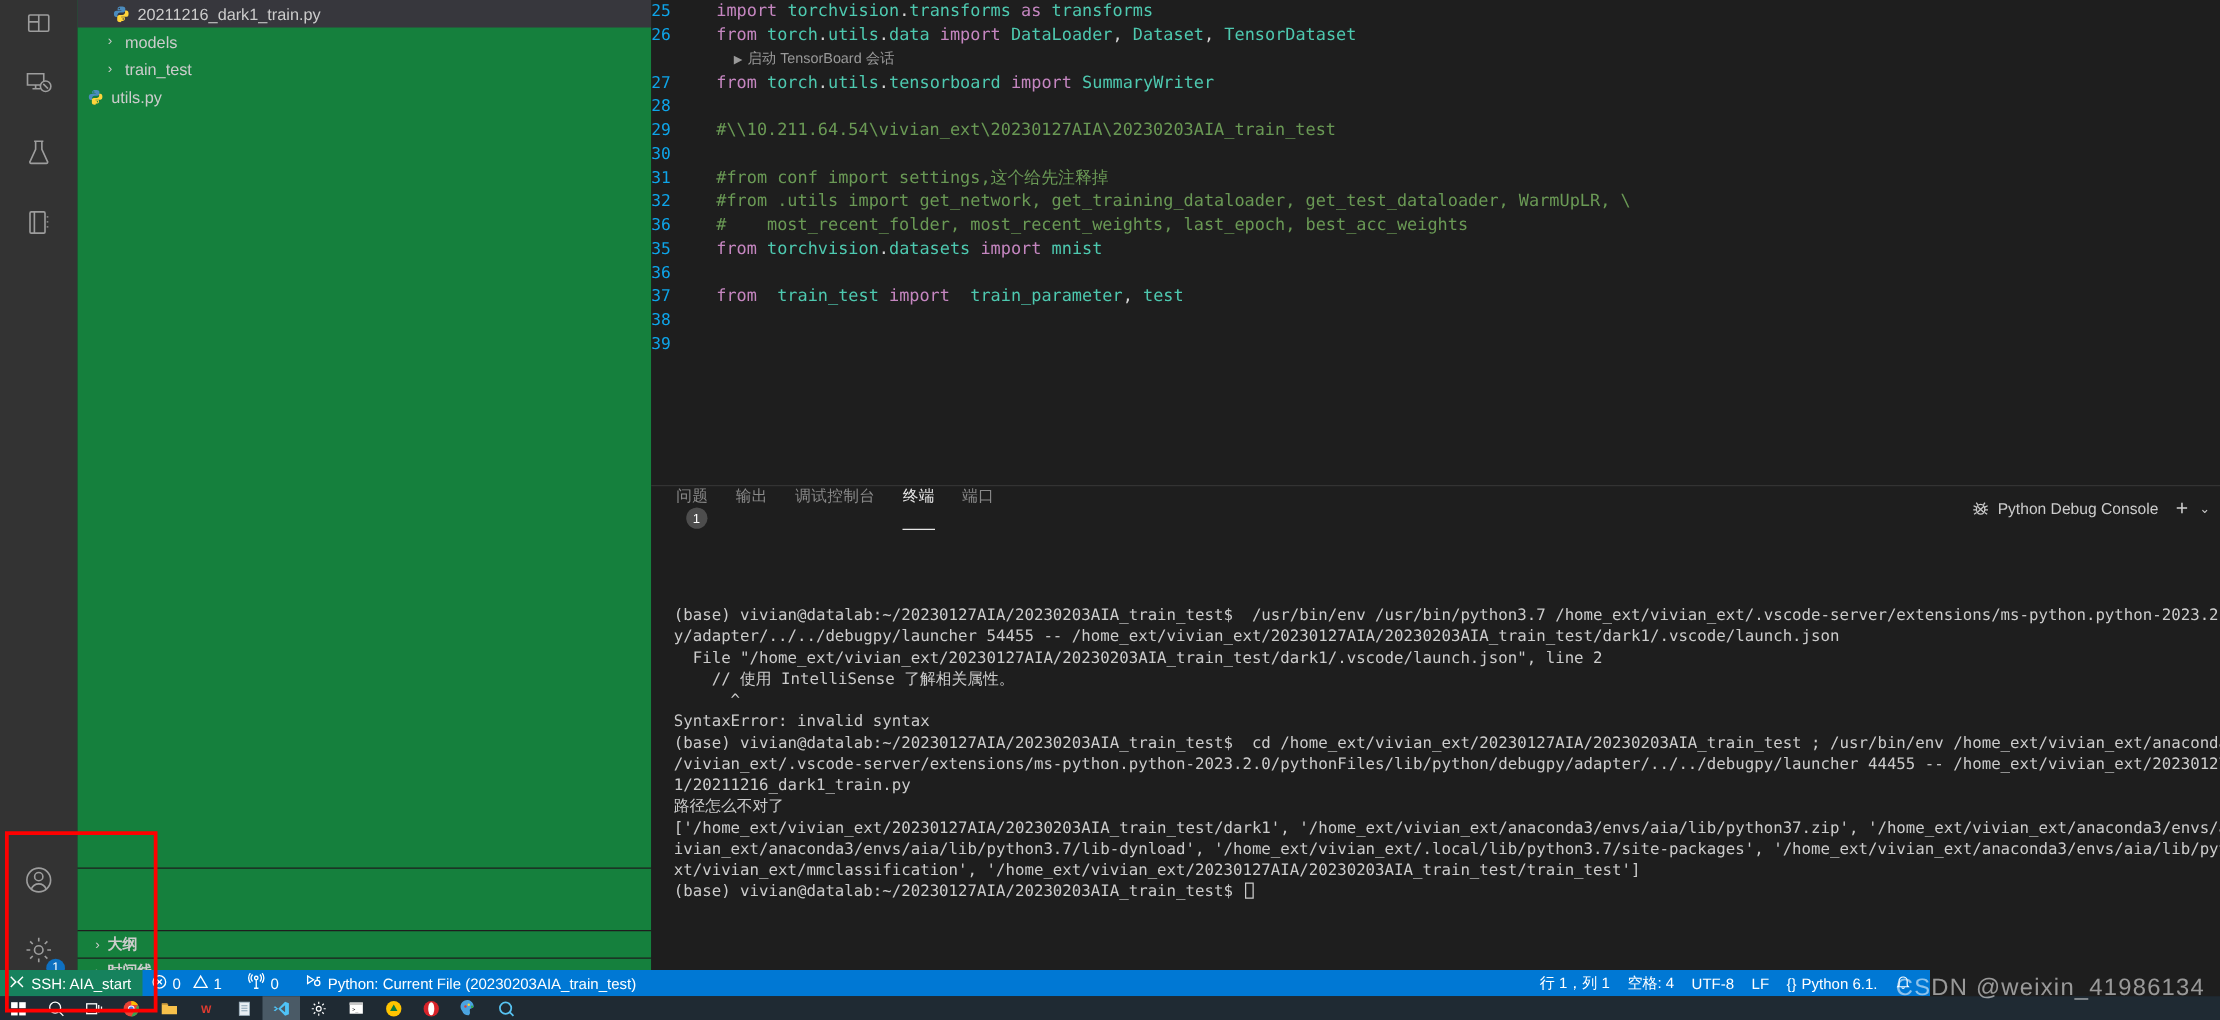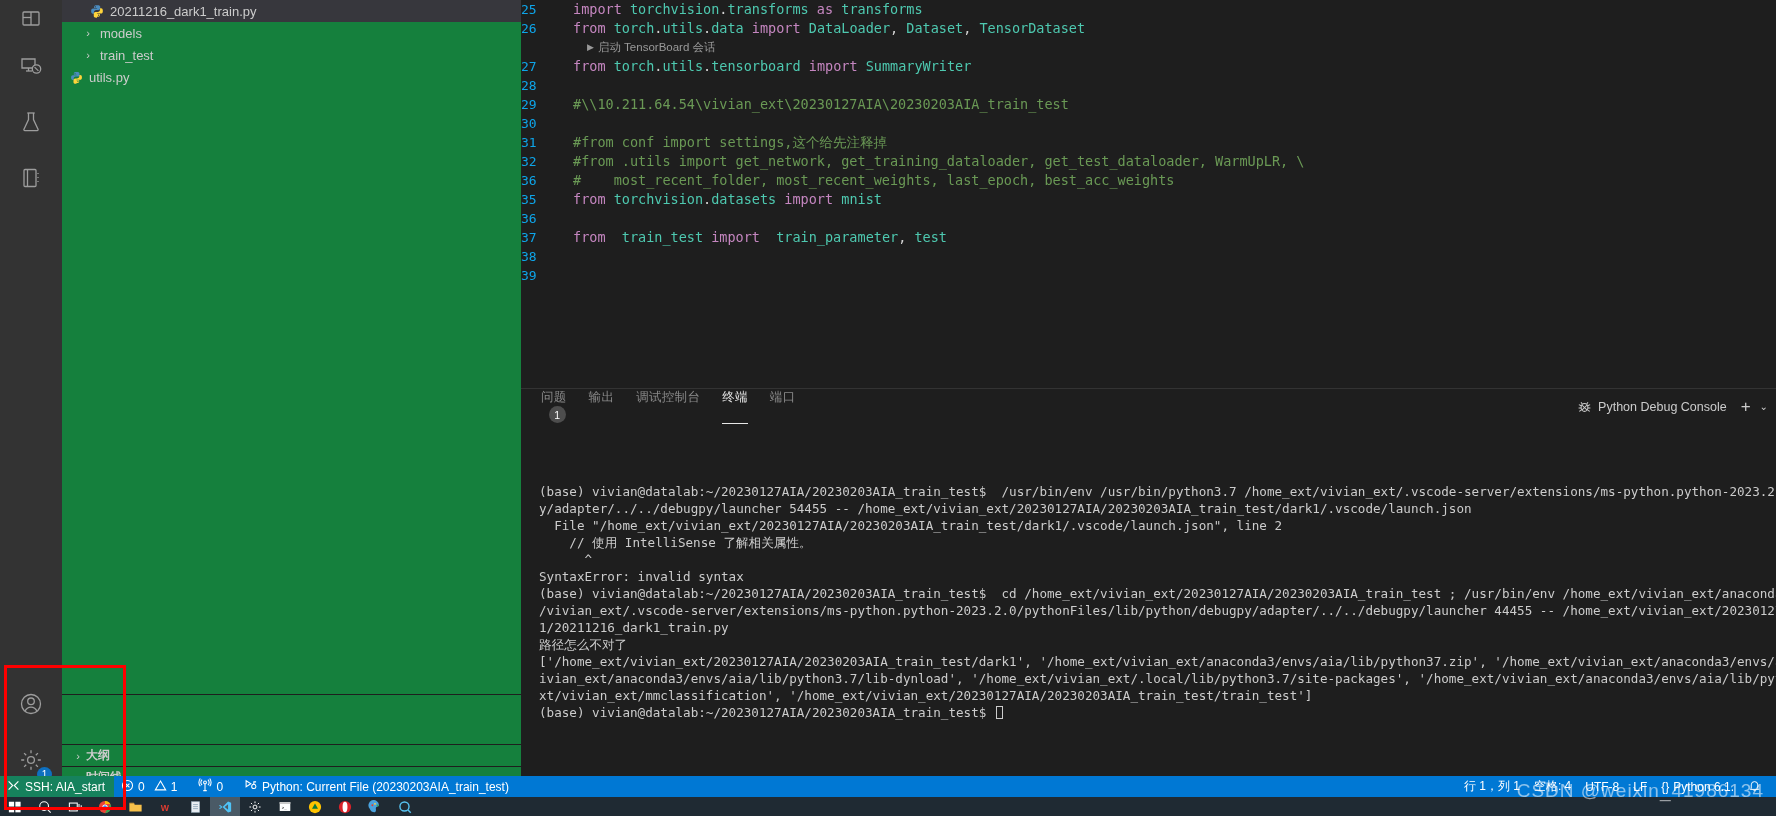--- a/index.html
+++ b/index.html
@@ -132,21 +132,21 @@
     white-space: pre; overflow: hidden;
   }
   .tline { height: 17px; }
   .cursor-block {
     display: inline-block; width: 7px; height: 13px;
     border: 1px solid #cccccc; vertical-align: -2px; margin-left: 2px;
   }
 
   
   #status-bar {
-    position: absolute; left: 0; bottom: 19px; width: 1776px; height: 21px;
+    position: absolute; left: 0; bottom: 19px; width: 1544px; height: 21px;
     background: #0078d4; display: flex; align-items: center;
     color: #ffffff; font-size: 12px;
   }
   #ssh-item {
     background: #16825d; height: 21px; display: flex; align-items: center;
     padding: 0 9px 0 7px; color: #ffffff; font-size: 12px;
   }
   #ssh-item .rc { margin-right: 5px; font-size: 12px; }
   .st-item { display: flex; align-items: center; padding: 0 7px; height: 21px; }
   .st-item .g { margin-right: 4px; }

